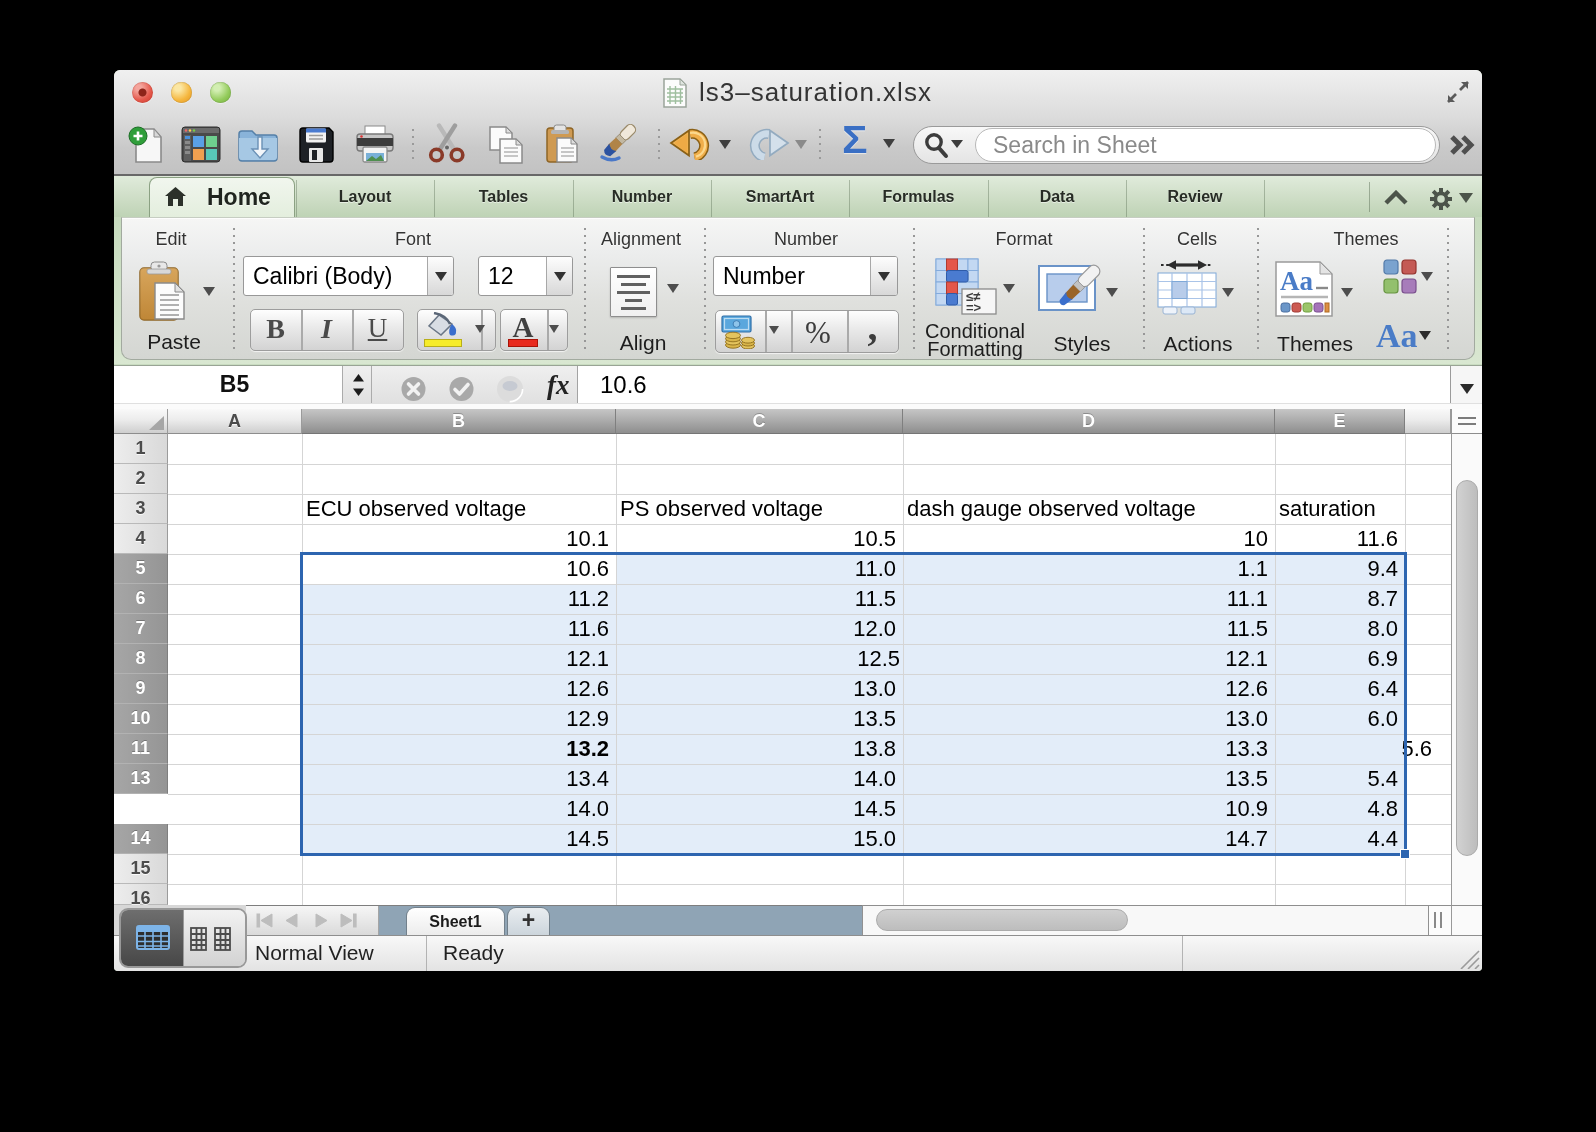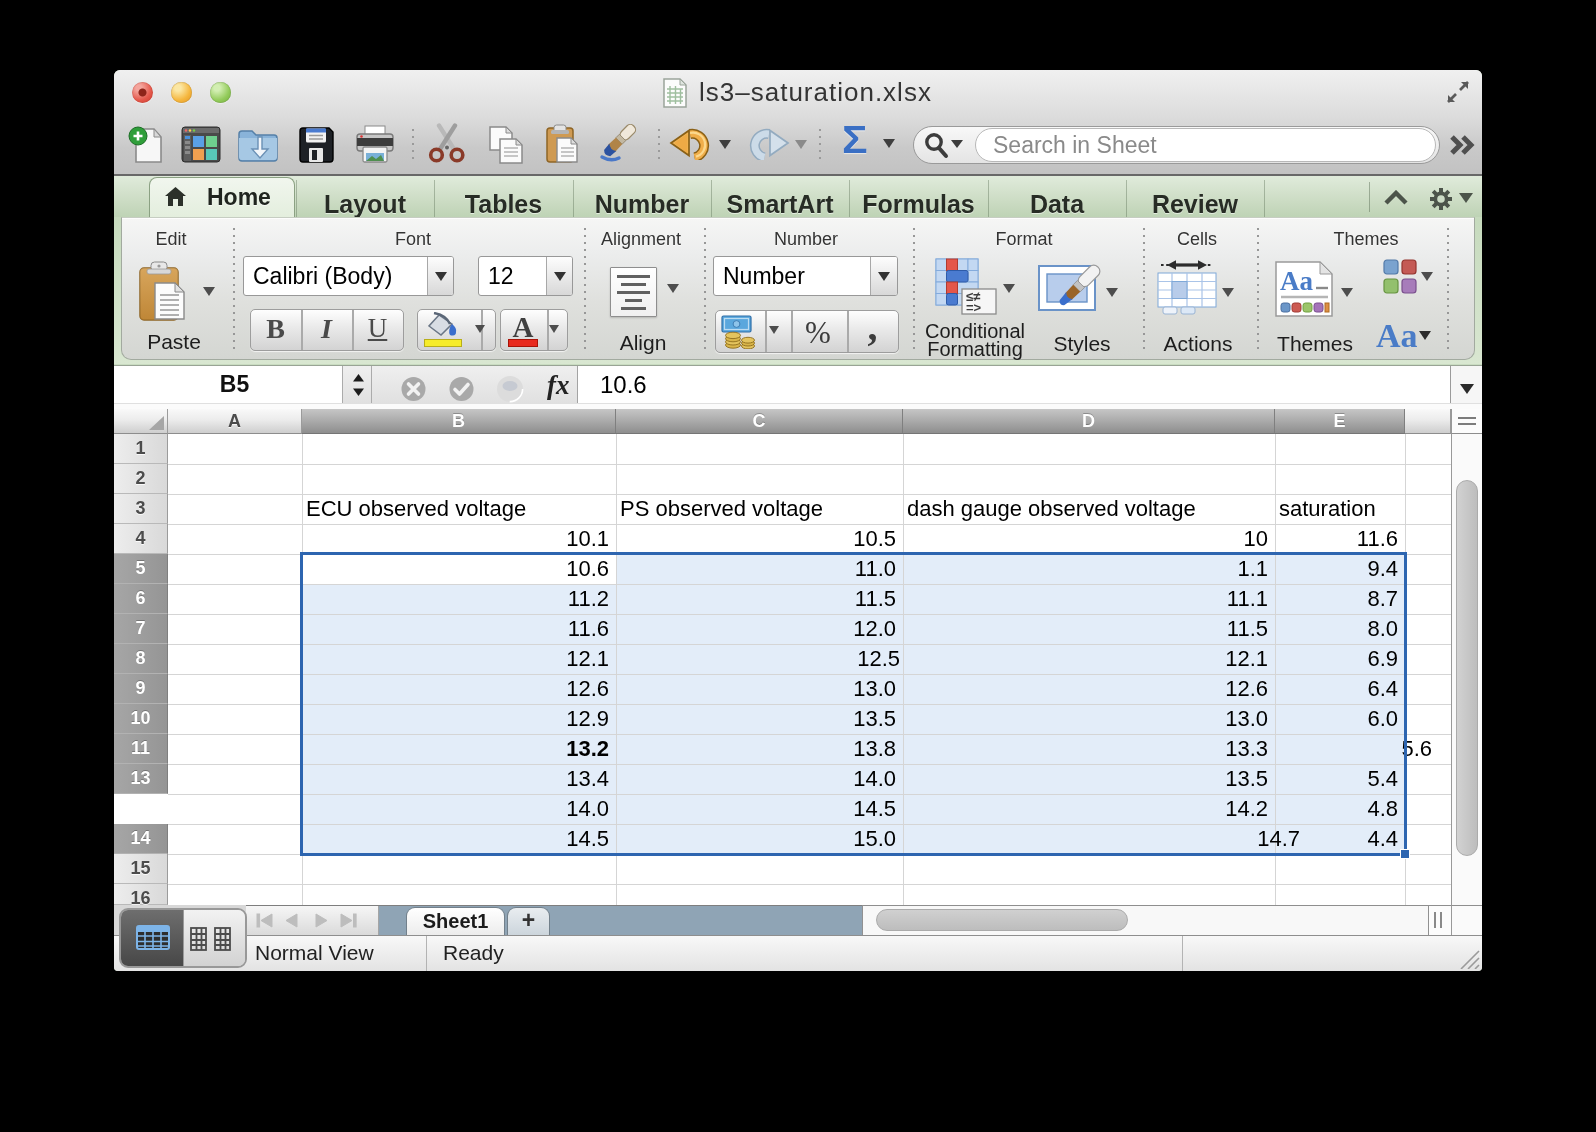--- a/index.html
+++ b/index.html
@@ -16,21 +16,21 @@
 #lyel{left:171px;background:radial-gradient(circle at 7px 6px,#fbe7a4 0 3px,#f5b63d 60%,#dd9328);box-shadow:inset 0 0 1px #9a6d14,0 1px 1px rgba(255,255,255,.5);}
 #lgrn{left:210px;background:radial-gradient(circle at 7px 6px,#d2eeb2 0 3px,#93cb5b 60%,#71ab3c);box-shadow:inset 0 0 1px #4c7a24,0 1px 1px rgba(255,255,255,.5);}
 #title{left:699px;top:78px;height:28px;line-height:28px;font-size:26px;letter-spacing:1px;color:#343434;}
 
 .tsep{width:2px;top:129px;height:30px;
   background-image:repeating-linear-gradient(#9a9a9a 0 2px,transparent 2px 7px);}
 
 #tabrow{left:114px;top:176px;width:1368px;height:41px;
   background:linear-gradient(#e0ebdb,#ccdcc4 60%,#bed3b5);}
 .tabdiv{top:180px;width:1px;height:37px;background:rgba(85,105,80,.38);}
-.tablbl{top:184px;height:41px;line-height:41px;font-size:25px;font-weight:bold;
+.tablbl{top:176px;height:41px;line-height:41px;font-size:16px;font-weight:bold;
   color:#272c25;text-align:center;text-shadow:0 1px 0 rgba(255,255,255,.55);}
 #hometab{left:149px;top:177px;width:146px;height:41px;border:1px solid #8ba183;border-bottom:none;
   border-radius:8px 8px 0 0;background:linear-gradient(#f1f6ee,#e3eedd);box-sizing:border-box;}
 
 #ribbonbg{left:114px;top:217px;width:1368px;height:147px;
   background:linear-gradient(#c6dabd,#d9e7d1);}
 #panel{left:121px;top:217px;width:1354px;height:143px;box-sizing:border-box;
   border:1px solid #a2aa9f;border-top:1px solid #c6cdc2;border-radius:0 0 10px 10px;
   background:linear-gradient(#f6f6f5,#eceded 25%,#dfe0dd 60%,#d4d6d2);
   box-shadow:inset 0 1px 0 rgba(255,255,255,.8);}
@@ -90,21 +90,21 @@
   background:linear-gradient(90deg,#d2d2d2,#bdbdbd);border:1px solid #ababab;box-sizing:border-box;}
 #splitbox{left:1451px;top:409px;width:31px;height:25px;background:#fcfcfc;border-left:1px solid #999;
   border-bottom:1px solid #8d8d8d;box-sizing:border-box;}
 
 #btabbar{left:114px;top:905px;width:1368px;height:30px;background:#8fa4b5;border-top:1px solid #7e7e7e;box-sizing:border-box;}
 #blleft{left:114px;top:905px;width:132px;height:30px;background:#d7d7d7;}
 #navs{left:246px;top:906px;width:133px;height:29px;background:linear-gradient(#f6f6f6,#dadada);
   border-right:1px solid #a5a5a5;box-sizing:border-box;}
 #sheettab{left:406px;top:907px;width:99px;height:28px;background:linear-gradient(#fff,#ececec);
   border:1px solid #72808b;border-bottom:none;border-radius:9px 9px 0 0;box-sizing:border-box;
-  font-size:20px;font-weight:bold;color:#1b1b1b;text-align:center;line-height:27px;}
+  font-size:16px;font-weight:bold;color:#1b1b1b;text-align:center;line-height:27px;}
 #plustab{left:507px;top:907px;width:43px;height:28px;background:linear-gradient(#e9edf0,#ccd5dc);
   border:1px solid #72808b;border-bottom:none;border-radius:9px 9px 0 0;box-sizing:border-box;
   font-size:23px;font-weight:bold;color:#333;text-align:center;line-height:25px;}
 #hsc{left:862px;top:905px;width:566px;height:30px;background:#f8f8f8;border-left:1px solid #919191;
   border-top:1px solid #8e8e8e;box-sizing:border-box;}
 #hthumb{left:876px;top:909px;width:252px;height:22px;border-radius:11px;
   background:linear-gradient(#d0d0d0,#bdbdbd);border:1px solid #ababab;box-sizing:border-box;}
 #hbox{left:1428px;top:905px;width:23px;height:30px;background:#fcfcfc;border-left:1px solid #919191;
   border-top:1px solid #8e8e8e;box-sizing:border-box;}
 #hsliver{left:1451px;top:905px;width:31px;height:30px;background:#fafafa;border-left:1px solid #999;
@@ -625,25 +625,25 @@
 <div class="ab cell num" style="left:302px;top:734px;width:307px;font-weight:bold;">13.2</div>
 <div class="ab cell num" style="left:616px;top:734px;width:280px;">13.8</div>
 <div class="ab cell num" style="left:903px;top:734px;width:365px;">13.3</div>
 <div class="ab cell num" style="left:1275px;top:734px;width:123px;padding-left:34px;">5.6</div>
 <div class="ab cell num" style="left:302px;top:764px;width:307px;">13.4</div>
 <div class="ab cell num" style="left:616px;top:764px;width:280px;">14.0</div>
 <div class="ab cell num" style="left:903px;top:764px;width:365px;">13.5</div>
 <div class="ab cell num" style="left:1275px;top:764px;width:123px;">5.4</div>
 <div class="ab cell num" style="left:302px;top:794px;width:307px;">14.0</div>
 <div class="ab cell num" style="left:616px;top:794px;width:280px;">14.5</div>
-<div class="ab cell num" style="left:903px;top:794px;width:365px;">14.2</div>
+<div class="ab cell num" style="left:903px;top:794px;width:365px;">10.9</div>
 <div class="ab cell num" style="left:1275px;top:794px;width:123px;">4.8</div>
 <div class="ab cell num" style="left:302px;top:824px;width:307px;">14.5</div>
 <div class="ab cell num" style="left:616px;top:824px;width:280px;">15.0</div>
-<div class="ab cell num" style="left:935px;top:824px;width:365px;">14.7</div>
+<div class="ab cell num" style="left:903px;top:824px;width:365px;">14.7</div>
 <div class="ab cell num" style="left:1275px;top:824px;width:123px;">4.4</div>
 <div id="selborder" class="ab"></div>
 <div id="handle" class="ab"></div>
 <div id="vsc" class="ab"></div>
 <div id="vthumb" class="ab"></div>
 <div id="btabbar" class="ab"></div>
 <div id="blleft" class="ab"></div>
 <div id="navs" class="ab"></div>
 <svg class="ab" style="left:256px;top:913px" width="115" height="15" viewBox="0 0 115 15">
 <g fill="#bdbdbd" stroke="#bdbdbd">

